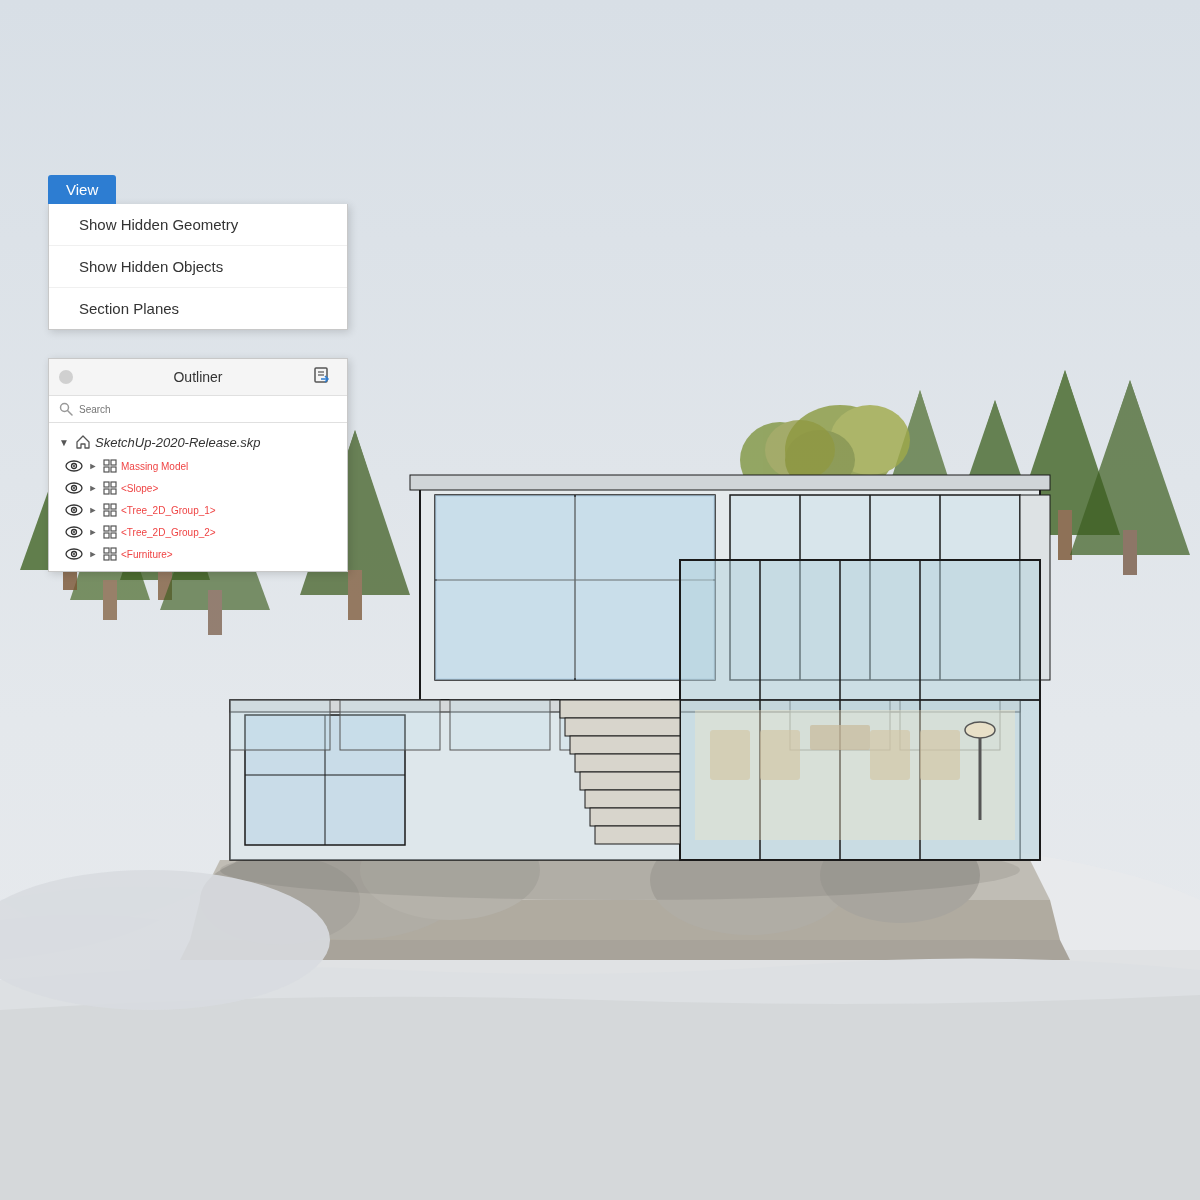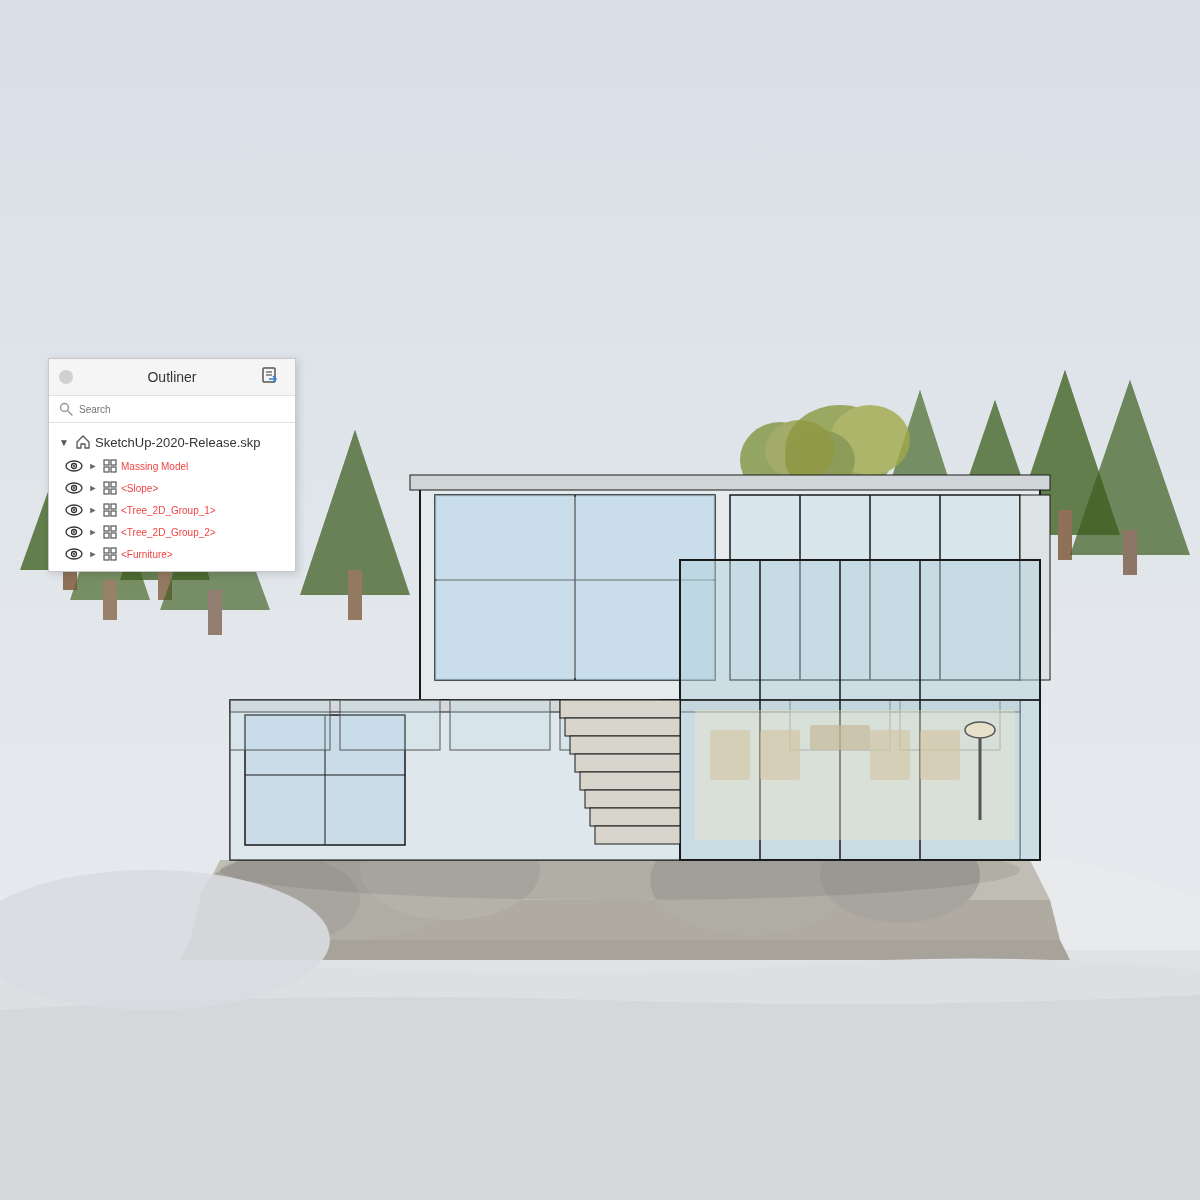--- a/index.html
+++ b/index.html
@@ -65,21 +65,21 @@
 
     .view-dropdown-item:last-child {
       border-bottom: none;
     }
 
     
     .outliner-panel {
       position: absolute;
       top: 358px;
       left: 48px;
-      width: 248px;
+      width: 300px;
       background: white;
       border: 1px solid #c8c8c8;
       box-shadow: 2px 2px 8px rgba(0,0,0,0.15);
       pointer-events: all;
     }
 
     .outliner-header {
       display: flex;
       align-items: center;
       justify-content: center;
@@ -373,20 +373,28 @@
 
     <path d="M 0 900 Q 100 880 200 890 Q 150 920 50 930 Z" fill="rgba(220,225,230,0.8)"></path>
     <path d="M 0 920 Q 80 910 160 920 Q 100 950 0 960 Z" fill="rgba(215,220,225,0.7)"></path>
 
     <ellipse cx="150" cy="940" rx="180" ry="70" fill="#d8dbe0" opacity="0.9"></ellipse>
   </svg>
 </div>
 
 <div class="ui-layer">
 
+  <div class="view-menu-container">
+    <button class="view-button">View</button>
+    <div class="view-dropdown">
+      <div class="view-dropdown-item">Show Hidden Geometry</div>
+      <div class="view-dropdown-item">Show Hidden Objects</div>
+      <div class="view-dropdown-item">Section Planes</div>
+    </div>
+  </div>
 
   <div class="outliner-panel">
     <div class="outliner-header">
       <button class="outliner-close-btn"></button>
       <span class="outliner-title">Outliner</span>
       <button class="outliner-action-btn">
         <svg width="18" height="18" viewBox="0 0 18 18">
           <rect x="2" y="2" width="12" height="14" fill="none" stroke="#555" stroke-width="1.5" rx="1"></rect>
           <line x1="5" y1="6" x2="11" y2="6" stroke="#555" stroke-width="1.2"></line>
           <line x1="5" y1="9" x2="11" y2="9" stroke="#555" stroke-width="1.2"></line>
@@ -405,21 +413,21 @@
     </div>
 
     <div class="tree-container">
 
       <div class="tree-root">
         <span class="tree-arrow">▼</span>
 
         <svg width="16" height="16" viewBox="0 0 16 16">
           <path d="M2 8 L8 2 L14 8 L14 14 L10 14 L10 10 L6 10 L6 14 L2 14 Z" fill="none" stroke="#555" stroke-width="1.3" stroke-linejoin="round"></path>
         </svg>
-        <span style="font-size:13px;color:#333;">SketchUp-2020-Release.skp</span>
+        <span style="font-size:13px;color:#333;font-style:italic;">SketchUp-2020-Release.skp</span>
       </div>
 
       <div class="tree-row">
 
         <svg class="eye-icon" width="18" height="12" viewBox="0 0 18 12">
           <ellipse cx="9" cy="6" rx="8" ry="5" fill="none" stroke="#333" stroke-width="1.3"></ellipse>
           <circle cx="9" cy="6" r="2.5" fill="none" stroke="#333" stroke-width="1.3"></circle>
           <circle cx="9" cy="6" r="1" fill="#333"></circle>
         </svg>
         <span class="expand-arrow">►</span>

